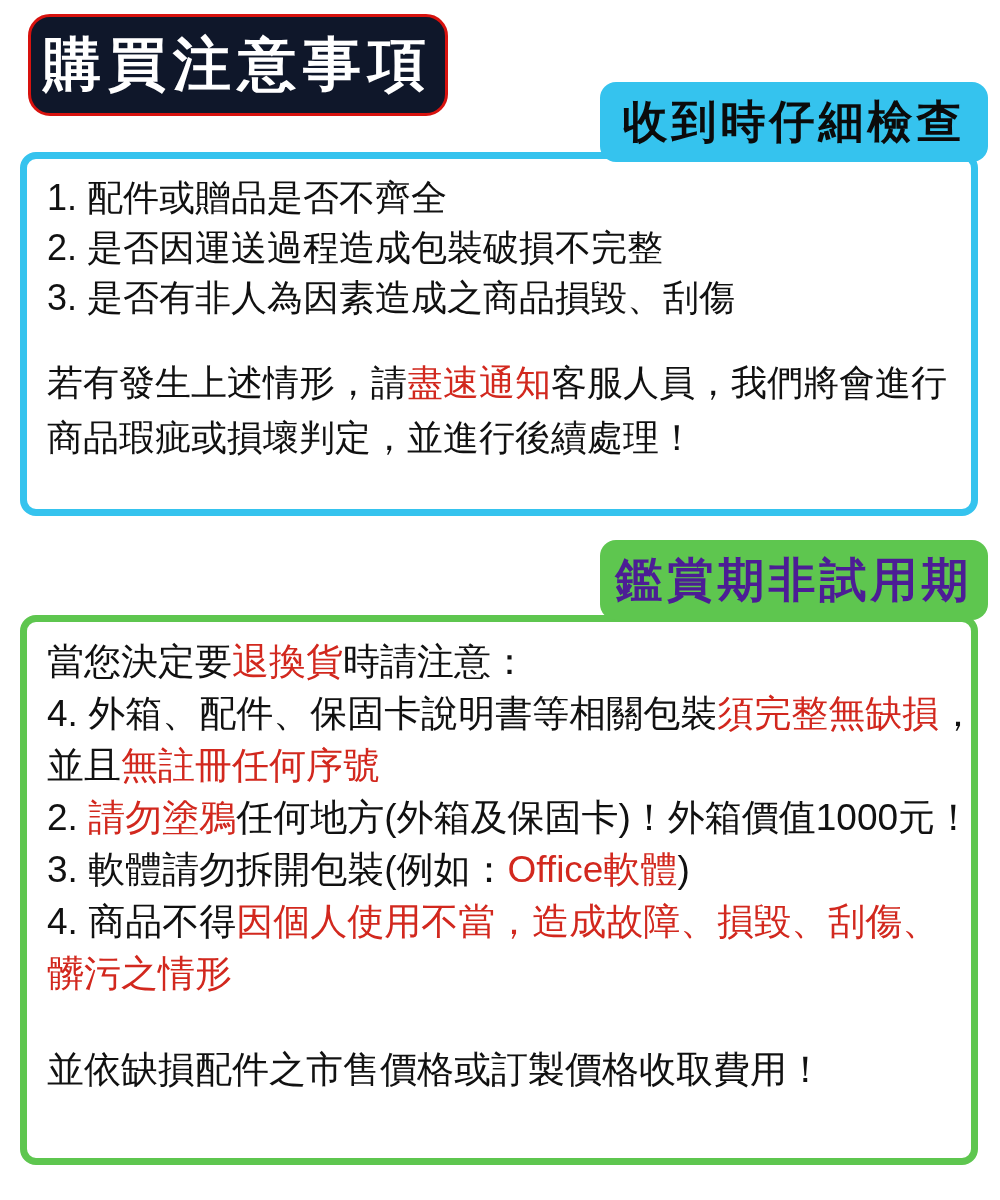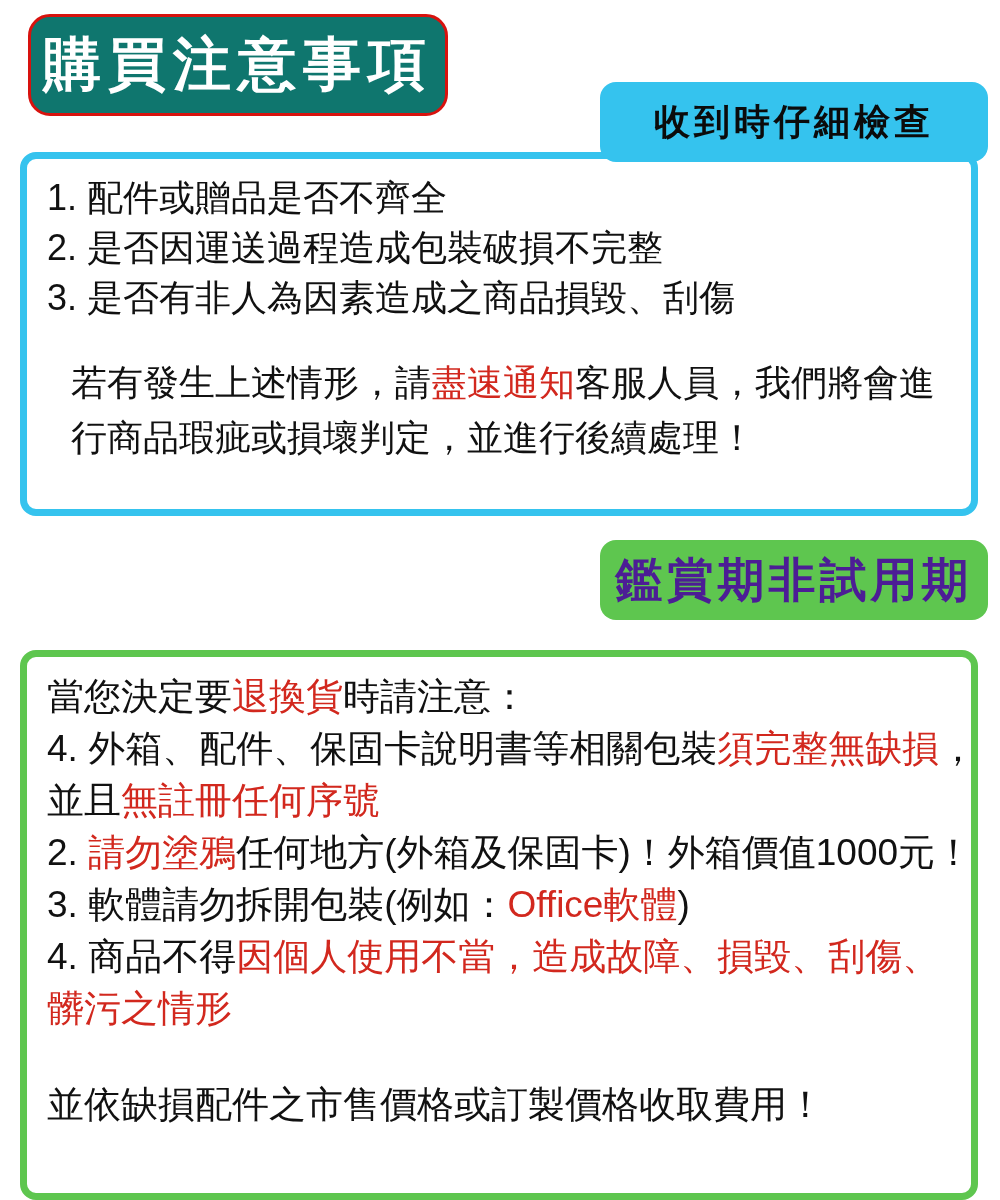--- a/index.html
+++ b/index.html
@@ -12,33 +12,33 @@
   }
   
   .banner{
     position:absolute;
     display:flex;align-items:center;justify-content:center;
     box-sizing:border-box;
     white-space:nowrap;
   }
   .banner-title{
     left:28px;top:14px;width:420px;height:102px;
-    background:#0f766e;
+    background:#0f172a;
     border:3px solid #d8120e;
     border-radius:22px;
     color:#ffffff;
     font-size:58px;font-weight:700;letter-spacing:7px;
     z-index:3;
   }
   .banner-cyan{
     left:600px;top:82px;width:388px;height:80px;
     background:#35c3ee;
     border-radius:16px;
     color:#0b0b0b;
-    font-size:36px;font-weight:700;letter-spacing:4px;
+    font-size:45px;font-weight:700;letter-spacing:4px;
     z-index:3;
   }
   .banner-green{
     left:600px;top:540px;width:388px;height:80px;
     background:#5ec64f;
     border-radius:16px;
     color:#4c1d95;
     font-size:47px;font-weight:700;letter-spacing:4px;
     z-index:3;
   }
@@ -49,33 +49,33 @@
     background:#ffffff;
     z-index:1;
   }
   .box-check{
     left:20px;top:152px;width:958px;height:364px;
     border:7px solid #35c3ee;
     border-radius:16px;
     padding:14px 20px 0 20px;
   }
   .box-return{
-    left:20px;top:650px;width:958px;height:550px;
+    left:20px;top:615px;width:958px;height:550px;
     border:7px solid #5ec64f;
     border-radius:16px;
     padding:14px 12px 0 20px;
   }
   
   .check-item{
     font-size:36px;line-height:50px;color:#111111;
     white-space:nowrap;
   }
   .check-note{
     margin-top:32px;
-    font-size:36px;line-height:55px;color:#111111;margin-left:24px;
+    font-size:36px;line-height:55px;color:#111111;
   }
   .return-line{
     font-size:37px;line-height:52px;color:#111111;
     white-space:nowrap;
   }
   .return-footer{
     margin-top:42px;
     font-size:37px;line-height:56px;color:#111111;
   }
   .em-red{color:#d2281e;}

